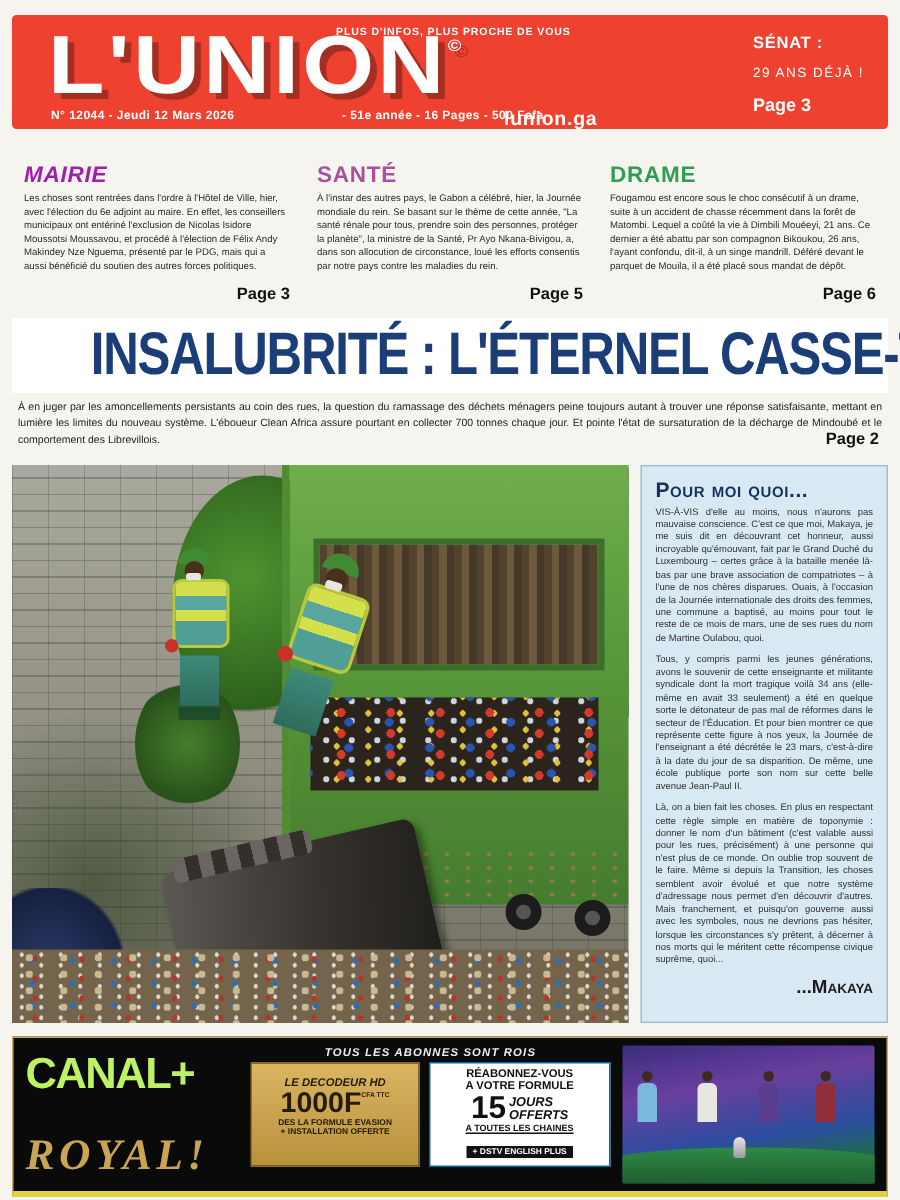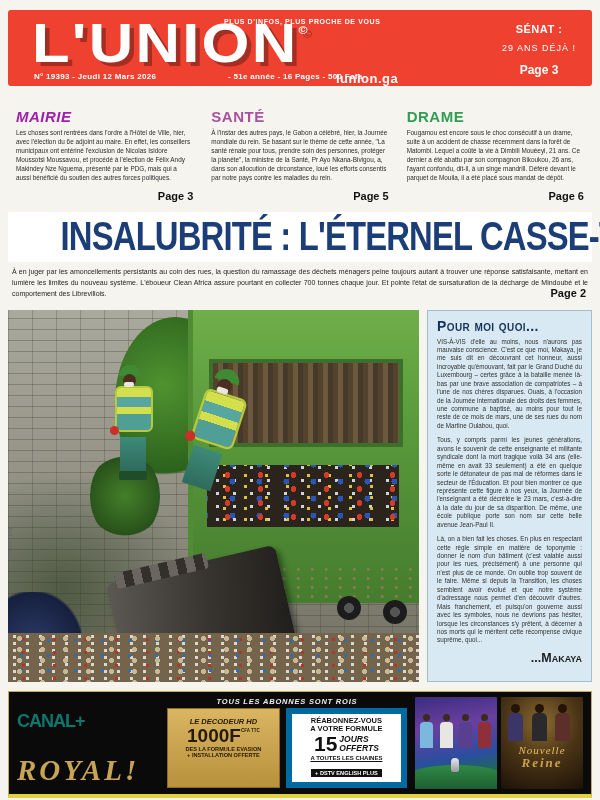--- a/index.html
+++ b/index.html
@@ -6,21 +6,21 @@
   body{width:600px;height:800px;background:#f6f4ee;font-family:"Liberation Sans",sans-serif;overflow:hidden;}
   .page{padding:10px 8px 0;}
 
   
   .mh{position:relative;height:76px;background:#ee4130;border-radius:3px;color:#fff;}
   .mh-tagline{position:absolute;top:8px;left:216px;font-size:7px;font-weight:bold;letter-spacing:.6px;}
   .mh-logo{position:absolute;top:6px;left:24px;font-size:55px;font-weight:900;line-height:1;letter-spacing:2px;
            transform:scaleX(1.12);transform-origin:left;text-shadow:4px 4px 0 rgba(70,25,15,.45);white-space:nowrap;}
   .mh-tm{font-size:11px;vertical-align:28px;letter-spacing:0;}
   .mh-web{position:absolute;top:61px;left:328px;font-size:13px;font-weight:900;letter-spacing:.5px;}
-  .mh-right{position:absolute;right:16px;top:13px;text-align:center;}
+  .mh-right{position:absolute;right:16px;top:13px;text-align:left;}
   .mh-senat{font-size:11px;font-weight:900;letter-spacing:.5px;}
   .mh-years{font-size:9px;margin-top:8px;letter-spacing:1px;}
   .mh-page{font-size:12px;font-weight:900;margin-top:10px;}
   .mh-issue{position:absolute;left:26px;bottom:5px;font-size:8px;font-weight:bold;letter-spacing:.3px;}
   .mh-edition{position:absolute;left:220px;bottom:5px;font-size:8px;font-weight:bold;letter-spacing:.3px;}
 
   
   .teasers{display:flex;gap:18px;margin-top:22px;padding:0 8px;height:96px;}
   .teaser{flex:1;position:relative;}
   .t-head{font-size:15px;font-weight:900;letter-spacing:.5px;}
@@ -99,34 +99,34 @@
 
   .makaya{width:165px;background:#d9e9f3;border:1px solid #9fbecd;padding:7px 9px;box-sizing:border-box;}
   .mk-title{font-variant:small-caps;font-weight:900;color:#13335c;font-size:14px;letter-spacing:.4px;margin-bottom:4px;}
   .mk-p{font-size:6.3px;line-height:1.34;text-align:justify;color:#30302e;margin:0 0 6px;}
   .mk-sig{text-align:right;font-variant:small-caps;font-weight:900;font-size:12.5px;color:#1c1c1c;margin-top:6px;}
 
   
   .ad{margin-top:9px;height:92px;background:#0a0a0a;border:1px solid #caa94f;border-bottom:4px solid #ded23e;
       display:flex;align-items:stretch;padding:5px 8px;gap:8px;box-sizing:content-box;}
   .ad-brand{width:142px;display:flex;flex-direction:column;justify-content:space-between;padding:3px 0 2px;}
-  .ad-canal{color:#0f766e;font-size:18px;font-weight:900;letter-spacing:-1px;margin-top:11px;}
+  .ad-canal{color:#bef264;font-size:29px;font-weight:900;letter-spacing:-1px;}
   .ad-royal{color:#c8a555;font-family:"Liberation Serif",serif;font-size:29px;font-weight:bold;letter-spacing:3px;font-style:italic;}
   .ad-mid{flex:1;position:relative;padding-top:11px;}
   .ad-slogan{position:absolute;top:0;left:0;right:0;text-align:center;color:#eee;font-size:7.5px;font-weight:900;
              font-style:italic;letter-spacing:.8px;}
   .ad-offers{display:flex;gap:6px;}
   .offer-gold{width:47%;background:linear-gradient(#dab562,#b8913c);color:#241a05;text-align:center;
               padding:8px 3px 3px;border:1px solid #8a6c28;box-sizing:border-box;}
   .og-1{font-size:7.5px;font-weight:900;font-style:italic;}
   .og-price{font-size:19px;font-weight:900;line-height:1;}
   .og-sup{font-size:4.5px;vertical-align:10px;font-weight:bold;}
   .og-3{font-size:5.6px;font-weight:900;margin-top:1px;}
   .og-4{font-size:5.6px;font-weight:bold;}
-  .offer-white{flex:1;background:#fff;color:#101010;text-align:center;padding:3px;border:6px solid #0369a1;}
+  .offer-white{flex:1;background:#fff;color:#101010;text-align:center;padding:3px;border:1px solid #0369a1;}
   .ow-1,.ow-2{font-size:7.5px;font-weight:900;line-height:1.15;}
   .ow-15row{display:flex;justify-content:center;align-items:center;gap:2px;margin-top:1px;}
   .ow-15{font-size:21px;font-weight:900;line-height:.85;}
   .ow-stack{text-align:left;font-size:8.5px;font-weight:900;line-height:1;font-style:italic;}
   .ow-3{font-size:6px;font-weight:900;text-decoration:underline;margin-top:2px;}
   .ow-4{font-size:5.6px;font-weight:900;background:#111;color:#fff;display:inline-block;padding:1px 4px;margin-top:1px;}
   .ad-foot{position:absolute;bottom:1px;left:0;right:0;display:flex;justify-content:space-between;align-items:flex-end;}
   .ad-fine{width:52%;height:8px;
     background:repeating-linear-gradient(90deg,#8a8a8a 0 9px,transparent 9px 13px) 0 0/100% 1.5px no-repeat,
                repeating-linear-gradient(90deg,#6e6e6e 0 7px,transparent 7px 11px) 0 5px/85% 1.5px no-repeat;}
@@ -157,21 +157,21 @@
 
   <div class="mh">
     <div class="mh-tagline">PLUS D'INFOS, PLUS PROCHE DE VOUS</div>
     <div class="mh-logo"><span>L'UNION</span><span class="mh-tm">©</span></div>
     <div class="mh-web">lunion.ga</div>
     <div class="mh-right">
       <div class="mh-senat">SÉNAT :</div>
       <div class="mh-years">29 ANS DÉJÀ !</div>
       <div class="mh-page">Page 3</div>
     </div>
-    <div class="mh-issue">N° 19393 - Jeudi 12 Mars 2026</div>
+    <div class="mh-issue">N° 12044 - Jeudi 12 Mars 2026</div>
     <div class="mh-edition">- 51e année - 16 Pages - 500 Fcfa</div>
   </div>
 
   <div class="teasers">
     <div class="teaser">
       <div class="t-head c0">MAIRIE</div>
       <div class="t-body">Les choses sont rentrées dans l'ordre à l'Hôtel de Ville, hier, avec l'élection du 6e adjoint au maire. En effet, les conseillers municipaux ont entériné l'exclusion de Nicolas Isidore Moussotsi Moussavou, et procédé à l'élection de Félix Andy Makindey Nze Nguema, présenté par le PDG, mais qui a aussi bénéficié du soutien des autres forces politiques.</div>
       <div class="t-page">Page 3</div>
     </div>
     <div class="teaser">
@@ -275,23 +275,16 @@
     </div>
     <div class="ad-posters">
       <div class="poster posterA">
         <div class="pA-player p1"></div>
         <div class="pA-player p2"></div>
         <div class="pA-player p3"></div>
         <div class="pA-player p4"></div>
         <div class="pA-pitch"></div>
         <div class="pA-trophy"></div>
       </div>
-      <div class="poster posterB">
-        <div class="pB-fig b1"></div>
-        <div class="pB-fig b2"></div>
-        <div class="pB-fig b3"></div>
-        <div class="pB-t1">Nouvelle</div>
-        <div class="pB-t2">Reine</div>
-      </div>
     </div>
   </div>
 
 </div>
 
 </body></html>

